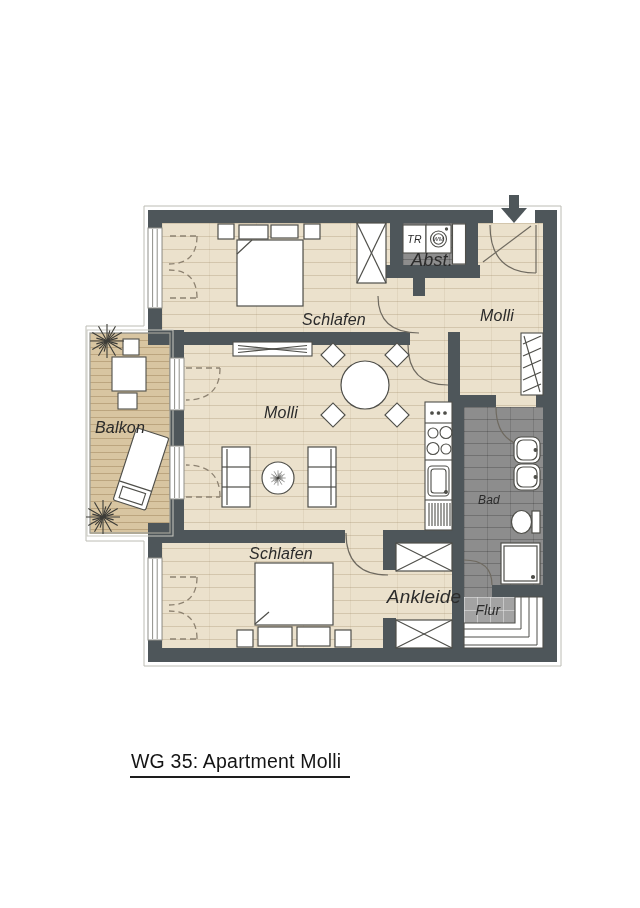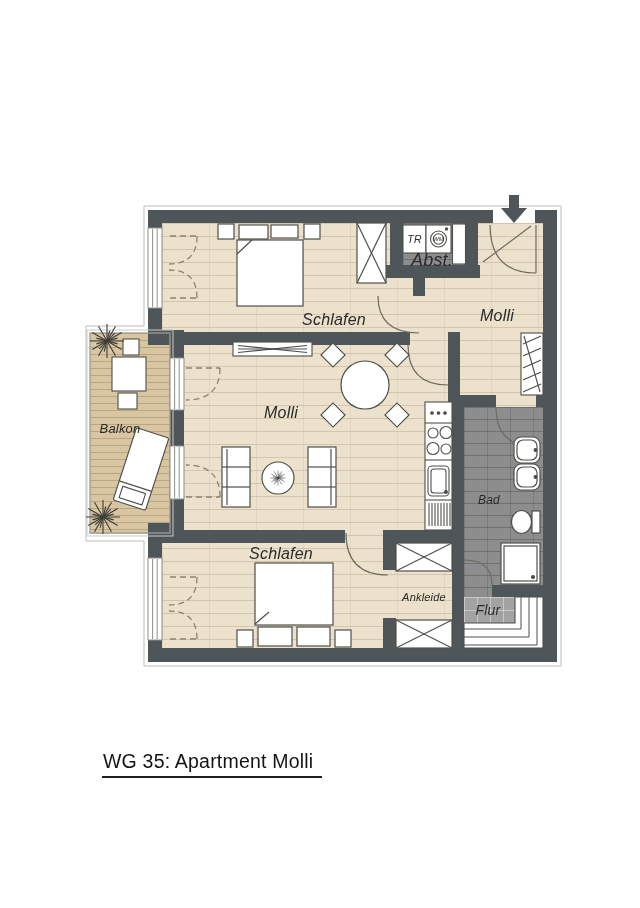--- a/index.html
+++ b/index.html
@@ -27,21 +27,21 @@
   .floor-tile-light{
     background-color:#a3a3a3;
     background-image:
       repeating-linear-gradient(180deg, rgba(235,235,235,.5) 0 1px, transparent 1px 13px),
       repeating-linear-gradient(90deg, rgba(235,235,235,.5) 0 1px, transparent 1px 13px);
   }
   svg.overlay{position:absolute;left:0;top:0;z-index:30;}
   .lbl{position:absolute;transform:translate(-50%,-50%);color:#2b2b2b;white-space:nowrap;
        z-index:40;letter-spacing:.2px;font-style:italic;}
   .title{position:absolute;z-index:40;color:#141414;border-bottom:2px solid #1d1d1d;
-         padding:0 9px 3px 1px;letter-spacing:.2px;}
+         padding:0 9px 3px 1px;letter-spacing:.2px;margin-left:28px;}
   .walls{z-index:20}.floors{z-index:10}
   .wall,.floor{z-index:inherit}
 </style>
 </head>
 <body>
 
 <div class="page">
   <div class="plan">
 
     <div class="floors">
@@ -299,23 +299,23 @@
         </g>
       </g>
       <use href="#plant" transform="translate(107,341)"></use>
       <use href="#plant" transform="translate(103,517)"></use>
     </svg>
 
     <span class="lbl" style="left:334px;top:320px;font-size:16px">Schlafen</span>
     <span class="lbl" style="left:497px;top:316px;font-size:16px">Molli</span>
     <span class="lbl" style="left:432px;top:260px;font-size:18px">Abst.</span>
     <span class="lbl" style="left:281px;top:413px;font-size:16px">Molli</span>
-    <span class="lbl" style="left:120px;top:428px;font-size:13px">Balkon</span>
+    <span class="lbl" style="left:120px;top:428px;font-size:16px">Balkon</span>
     <span class="lbl" style="left:489px;top:500px;font-size:12px">Bad</span>
     <span class="lbl" style="left:281px;top:554px;font-size:16px">Schlafen</span>
-    <span class="lbl" style="left:424px;top:597px;font-size:11px">Ankleide</span>
+    <span class="lbl" style="left:424px;top:597px;font-size:19px">Ankleide</span>
     <span class="lbl" style="left:488px;top:610px;font-size:14px">Flur</span>
     <span class="lbl" style="left:414.5px;top:239px;font-size:10.5px">TR</span>
     <span class="lbl" style="left:438.5px;top:239px;font-size:6px">WM</span>
 
     <div class="title" style="left:102px;top:750px;font-size:19.5px">WG 35: Apartment Molli</div>
   </div>
 </div>
 
 </body></html>

